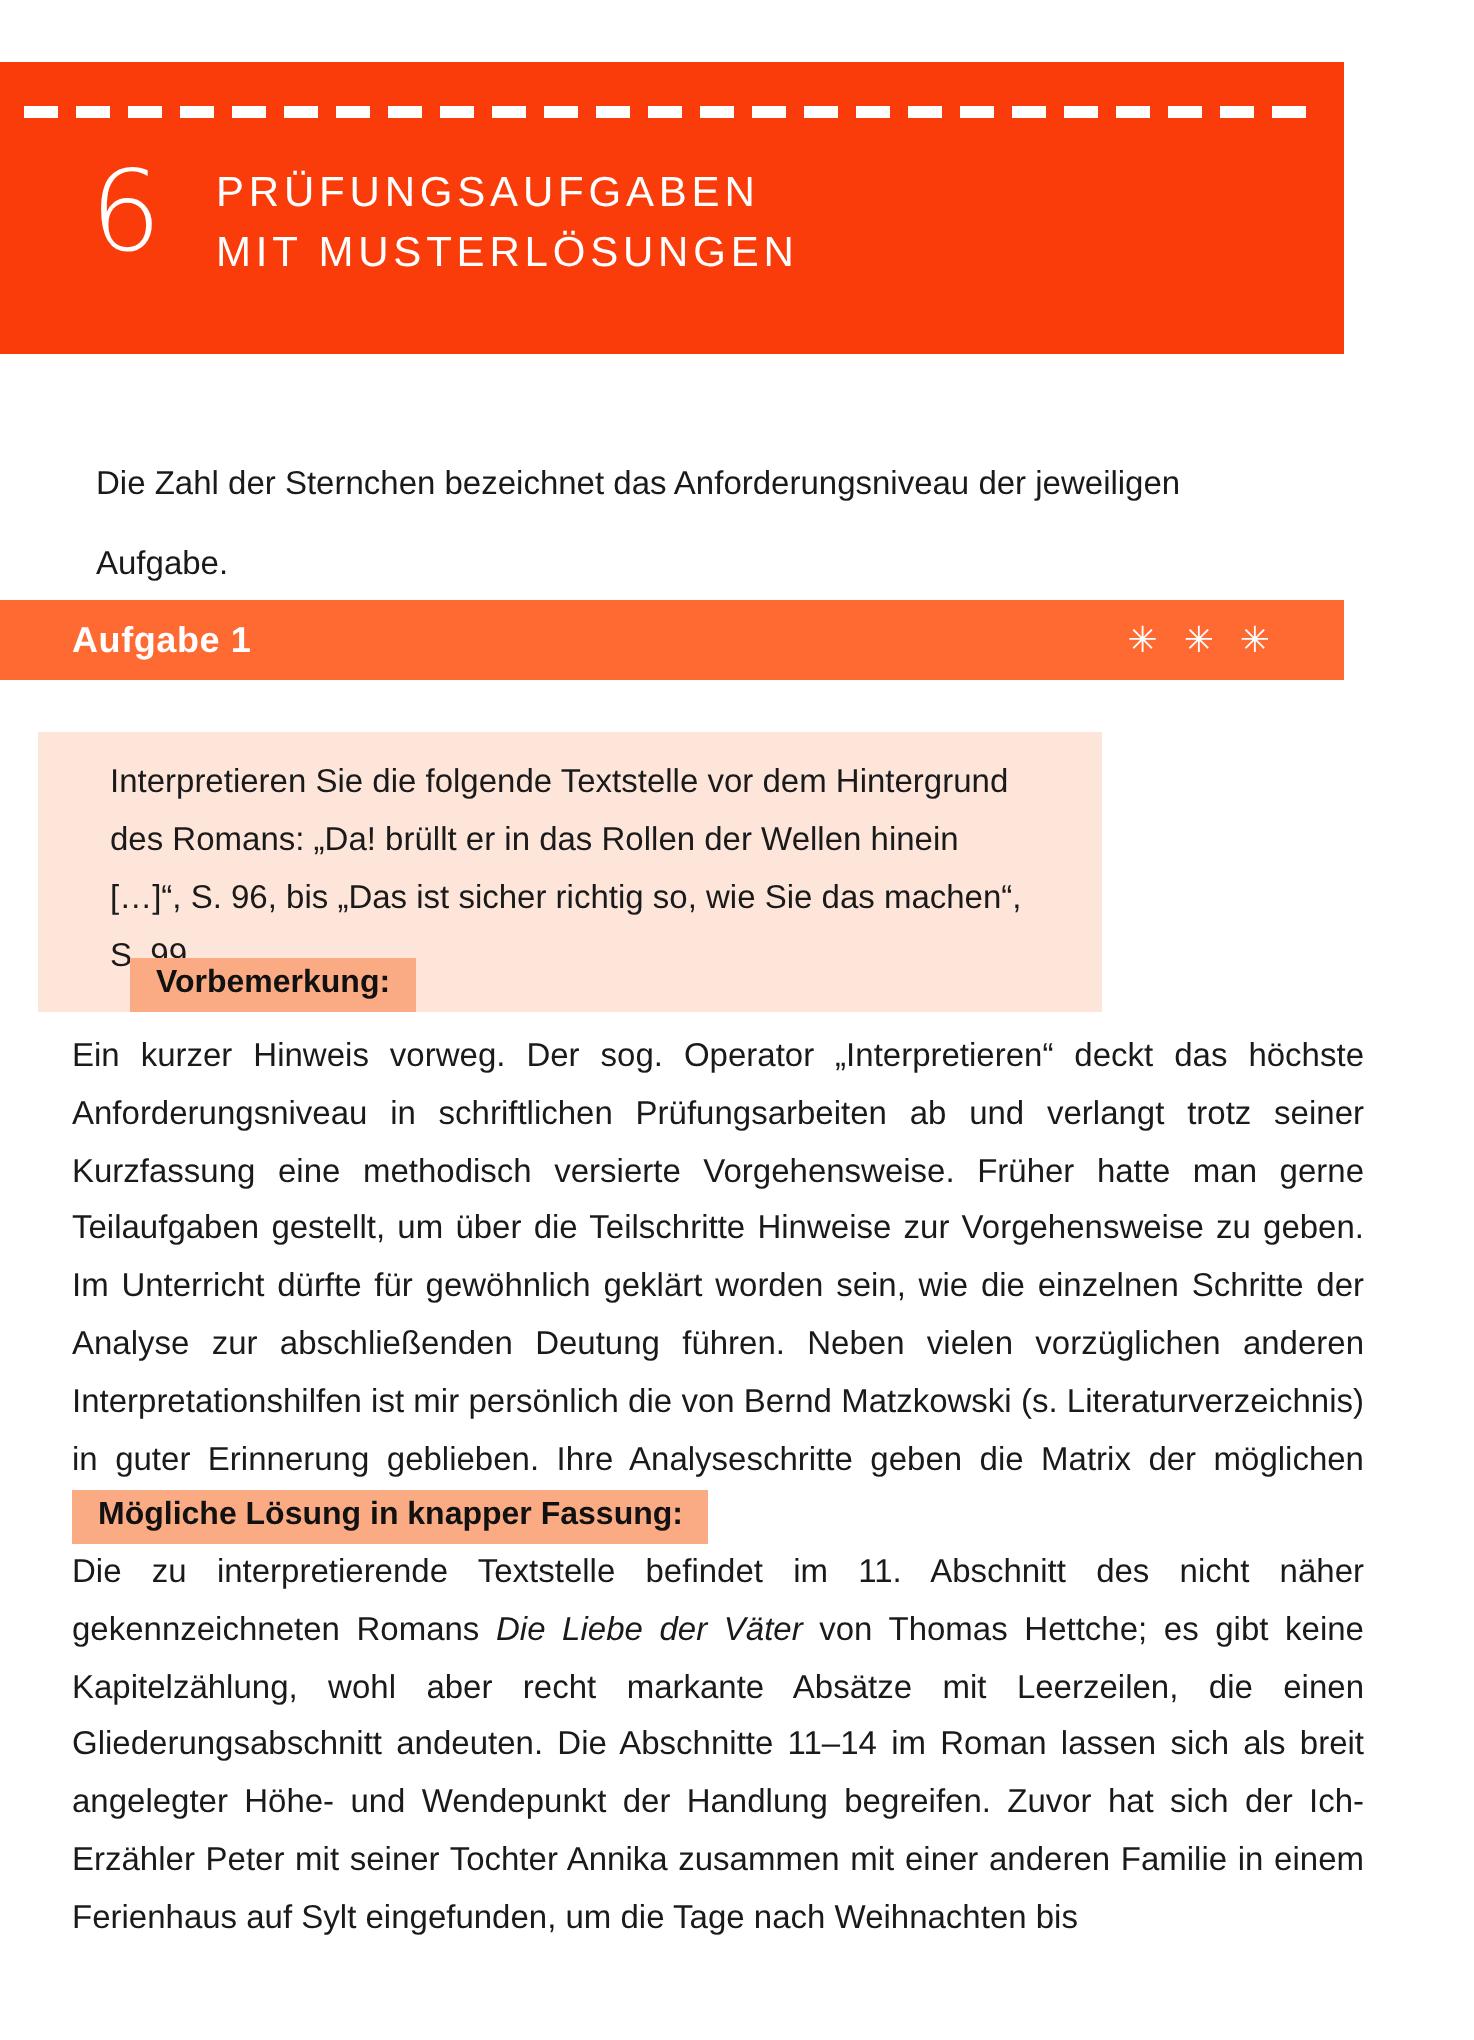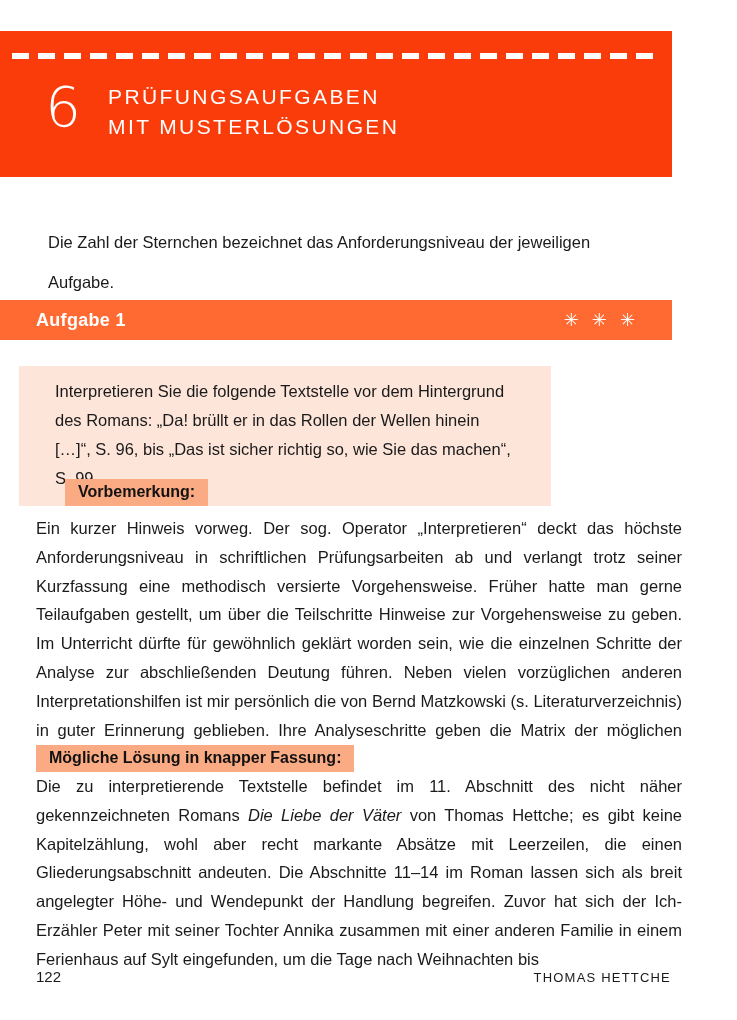--- a/index.html
+++ b/index.html
@@ -219,18 +219,14 @@
   <div class="hl-wrap" id="vorbemerkung-wrap">
     <span class="hl-label">Vorbemerkung:</span>
   </div>
   <div class="body-par" id="par-vorbemerkung">Ein kurzer Hinweis vorweg. Der sog. Operator „Interpretieren“ deckt das höchste Anforderungsniveau in schriftlichen Prüfungsarbeiten ab und verlangt trotz seiner Kurzfassung eine methodisch versierte Vorgehensweise. Früher hatte man gerne Teilaufgaben gestellt, um über die Teilschritte Hinweise zur Vorgehensweise zu geben. Im Unterricht dürfte für gewöhnlich geklärt worden sein, wie die einzelnen Schritte der Analyse zur abschließenden Deutung führen. Neben vielen vorzüglichen anderen Interpretationshilfen ist mir persönlich die von Bernd Matzkowski (s. Literaturverzeichnis) in guter Erinnerung geblieben. Ihre Analyseschritte geben die Matrix der möglichen Lösung vor.</div>
 
   <div class="hl-wrap" id="loesung-wrap">
     <span class="hl-label">Mögliche Lösung in knapper Fassung:</span>
   </div>
   <div class="body-par" id="par-loesung"><span>Die zu interpretierende Textstelle befindet im 11. Abschnitt des nicht näher gekennzeichneten Romans </span><i>Die Liebe der Väter</i><span> von Thomas Hettche; es gibt keine Kapitelzählung, wohl aber recht markante Absätze mit Leerzeilen, die einen Gliederungsabschnitt andeuten. Die Abschnitte 11–14 im Roman lassen sich als breit angelegter Höhe- und Wendepunkt der Handlung begreifen. Zuvor hat sich der Ich-Erzähler Peter mit seiner Tochter Annika zusammen mit einer anderen Familie in einem Ferienhaus auf Sylt eingefunden, um die Tage nach Weihnachten bis</span></div>
 
-  <div class="footer">
-    <span class="footer-page">122</span>
-    <span class="footer-author">THOMAS HETTCHE</span>
-  </div>
 
 </div>
 
 </body></html>

